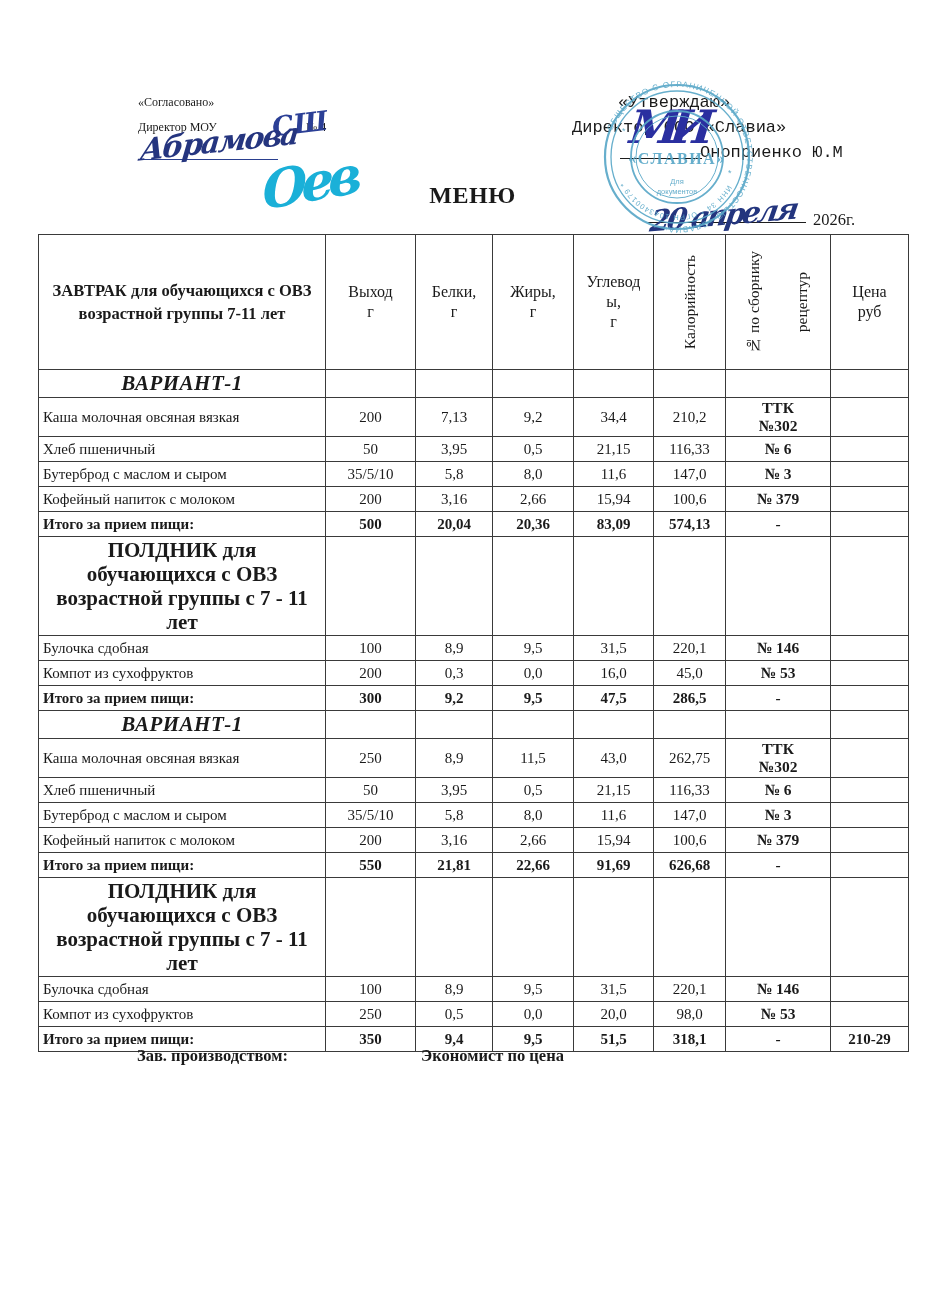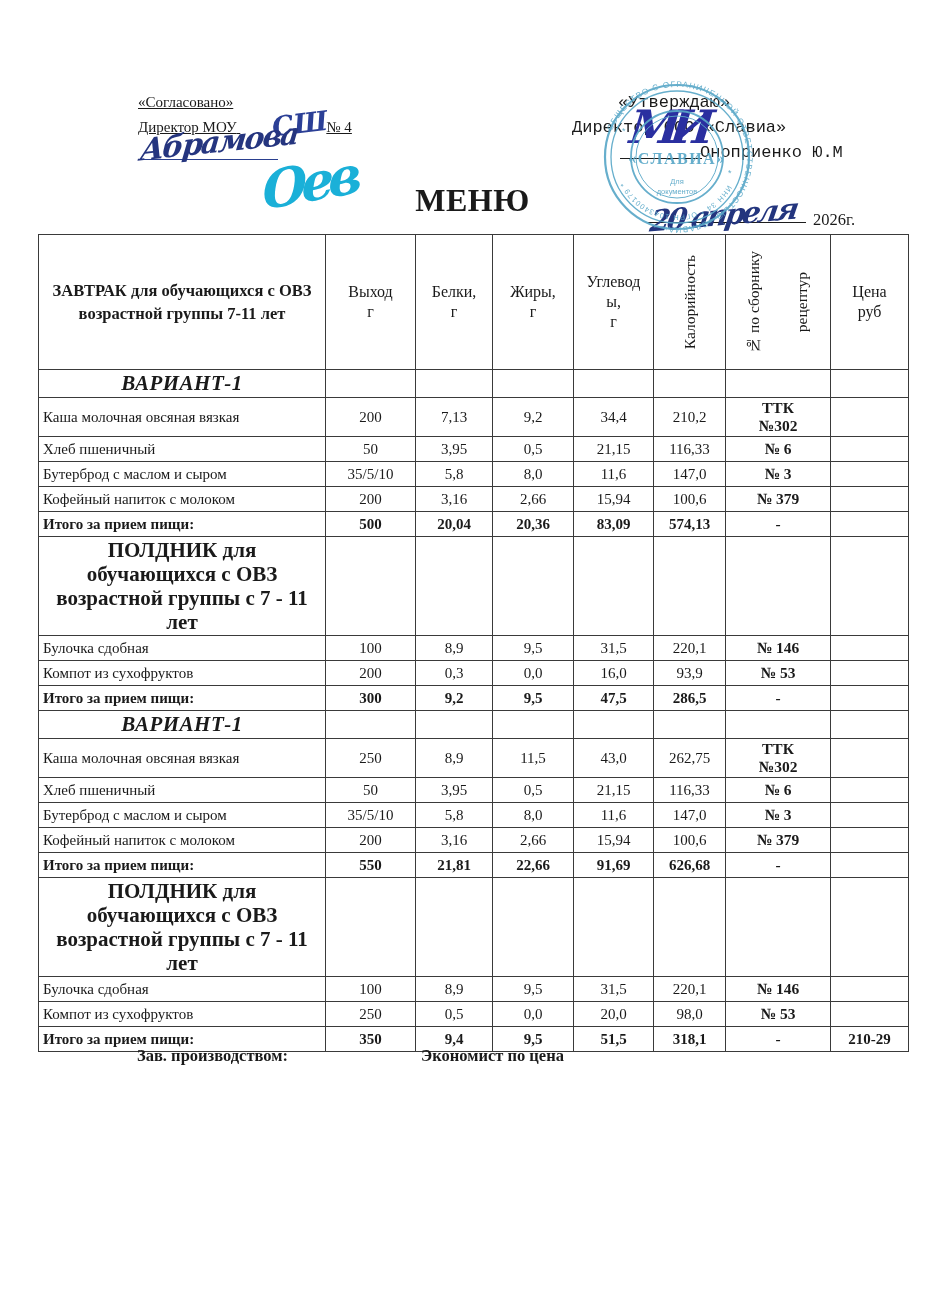--- a/index.html
+++ b/index.html
@@ -14,24 +14,23 @@
     font-family: "Liberation Serif", serif;
     color: #1a1a1a;
     overflow: hidden;
   }
 
   
   .hdr-left {
     position: absolute;
     left: 138px;
     top: 90px;
-    font-size: 15px;
+    font-size: 12px;
     line-height: 25px;
     white-space: nowrap;
-    text-decoration: underline;
   }
   .hdr-right {
     position: absolute;
     left: 572px;
     top: 90px;
     font-size: 17px;
     line-height: 25px;
     white-space: nowrap;
     font-family: Liberation Mono, monospace;
   }
@@ -122,21 +121,21 @@
     height: 170px;
     pointer-events: none;
     opacity: .92;
   }
 
   .menu-title {
     position: absolute;
     left: 0; right: 0;
     top: 182px;
     text-align: center;
-    font-size: 32px;
+    font-size: 24px;
     font-weight: bold;
     letter-spacing: .5px;
   }
 
   
   table.menu {
     position: absolute;
     left: 38px;
     top: 234px;
     width: 870px;
@@ -403,21 +402,21 @@
         <td class="num">220,1</td>
         <td class="rec">№ 146</td>
         <td class="num"></td>
       </tr>
       <tr>
         <td class="dish">Компот из сухофруктов</td>
         <td class="num">200</td>
         <td class="num">0,3</td>
         <td class="num">0,0</td>
         <td class="num">16,0</td>
-        <td class="num">93,9</td>
+        <td class="num">45,0</td>
         <td class="rec">№ 53</td>
         <td class="num"></td>
       </tr>
       <tr class="total">
         <td class="dish">Итого за прием пищи:</td>
         <td class="num">300</td>
         <td class="num">9,2</td>
         <td class="num">9,5</td>
         <td class="num">47,5</td>
         <td class="num">286,5</td>

